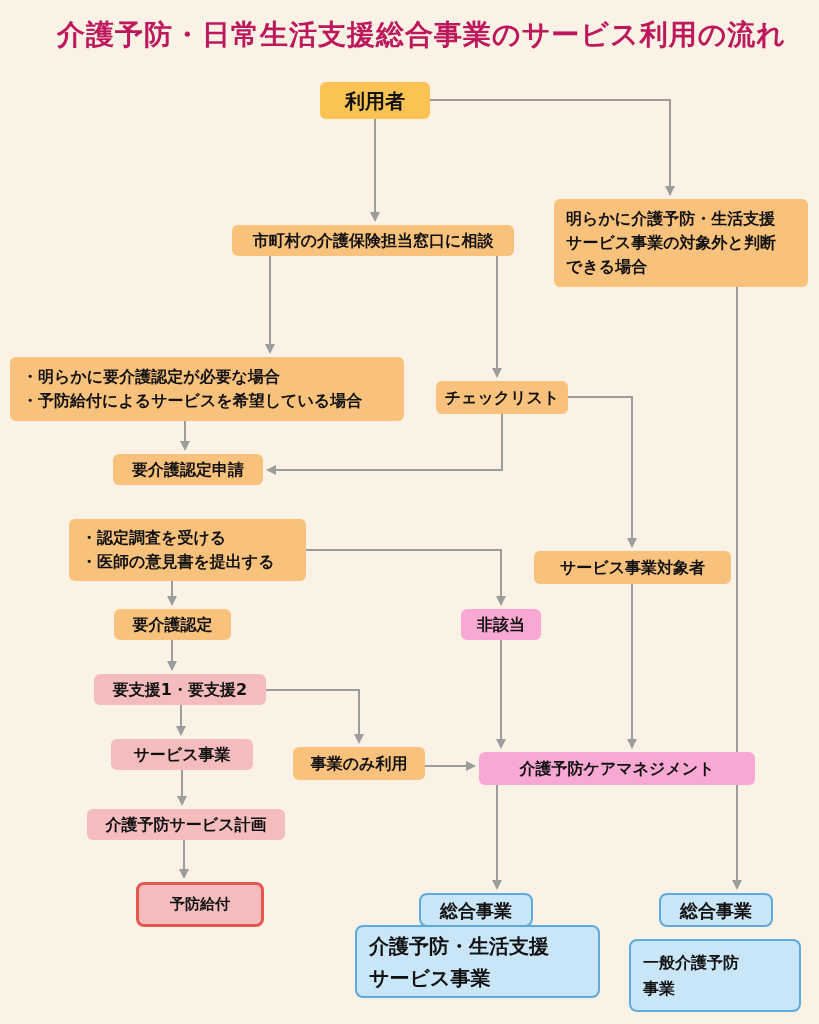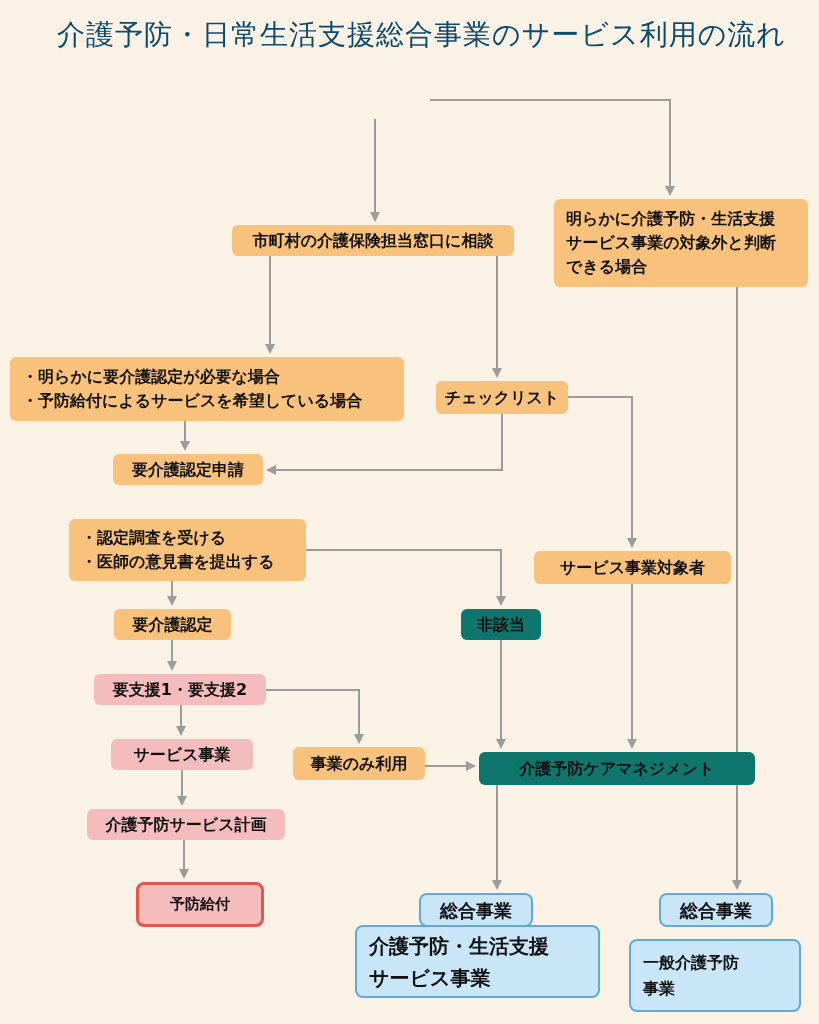--- a/index.html
+++ b/index.html
@@ -10,22 +10,22 @@
     width: 819px;
     height: 1024px;
     background: #fbf2e6;
     overflow: hidden;
   }
   .title {
     position: absolute;
     left: 0; right: 0; top: 16px;
     text-align: center;
     font-size: 28px;
-    font-weight: normal;
-    color: #0c4a6e;
+    font-weight: bold;
+    color: #be185d;
     letter-spacing: 1px;
     margin-left: 24px;
   }
   svg.arrows {
     position: absolute;
     inset: 0;
     width: 819px;
     height: 1024px;
     z-index: 1;
   }
@@ -41,21 +41,21 @@
     border-radius: 6px;
     white-space: pre-line;
     line-height: 1.5;
     font-size: 16px;
     padding: 2px 8px;
   }
   .node.left { justify-content: flex-start; text-align: left; padding: 6px 12px; }
   .orange { background: #f8c27c; }
   .gold   { background: #fbc353; }
   .pink   { background: #f5bcbd; }
-  .blue   { background: #0f766e; }
+  .blue   { background: #f9a8d4; }
   .blue-border { border: 2px solid #5fa9dd; border-radius: 8px; background: #c9e6f8; }
   .red-border  { border: 3px solid #e4574f; border-radius: 8px; }
 
   .n-user        { left: 320px; top: 82px;  width: 110px; height: 37px; font-size: 20px; }
   .n-consult     { left: 232px; top: 225px; width: 282px; height: 31px; }
   .n-outside     { left: 554px; top: 199px; width: 254px; height: 88px; }
   .n-needscert   { left: 10px;  top: 357px; width: 394px; height: 64px; }
   .n-checklist   { left: 436px; top: 381px; width: 132px; height: 33px; }
   .n-certapp     { left: 113px; top: 454px; width: 150px; height: 31px; }
   .n-survey      { left: 69px;  top: 519px; width: 237px; height: 62px; }
@@ -102,20 +102,21 @@
       <polyline points="182,770 182,804" marker-end="url(#ah)"></polyline>
       <polyline points="184,840 184,877" marker-end="url(#ah)"></polyline>
       <polyline points="425,766 474,766" marker-end="url(#ah)"></polyline>
       <polyline points="501,640 501,747" marker-end="url(#ah)"></polyline>
       <polyline points="632,584 632,747" marker-end="url(#ah)"></polyline>
       <polyline points="497,785 497,888" marker-end="url(#ah)"></polyline>
       <polyline points="737,287 737,888" marker-end="url(#ah)"></polyline>
     </g>
   </svg>
 
+  <div class="node gold n-user">利用者</div>
   <div class="node orange n-consult">市町村の介護保険担当窓口に相談</div>
   <div class="node orange left n-outside">明らかに介護予防・生活支援
 サービス事業の対象外と判断
 できる場合</div>
   <div class="node orange left n-needscert">・明らかに要介護認定が必要な場合
 ・予防給付によるサービスを希望している場合</div>
   <div class="node orange n-checklist">チェックリスト</div>
   <div class="node orange n-certapp">要介護認定申請</div>
   <div class="node orange left n-survey">・認定調査を受ける
 ・医師の意見書を提出する</div>

